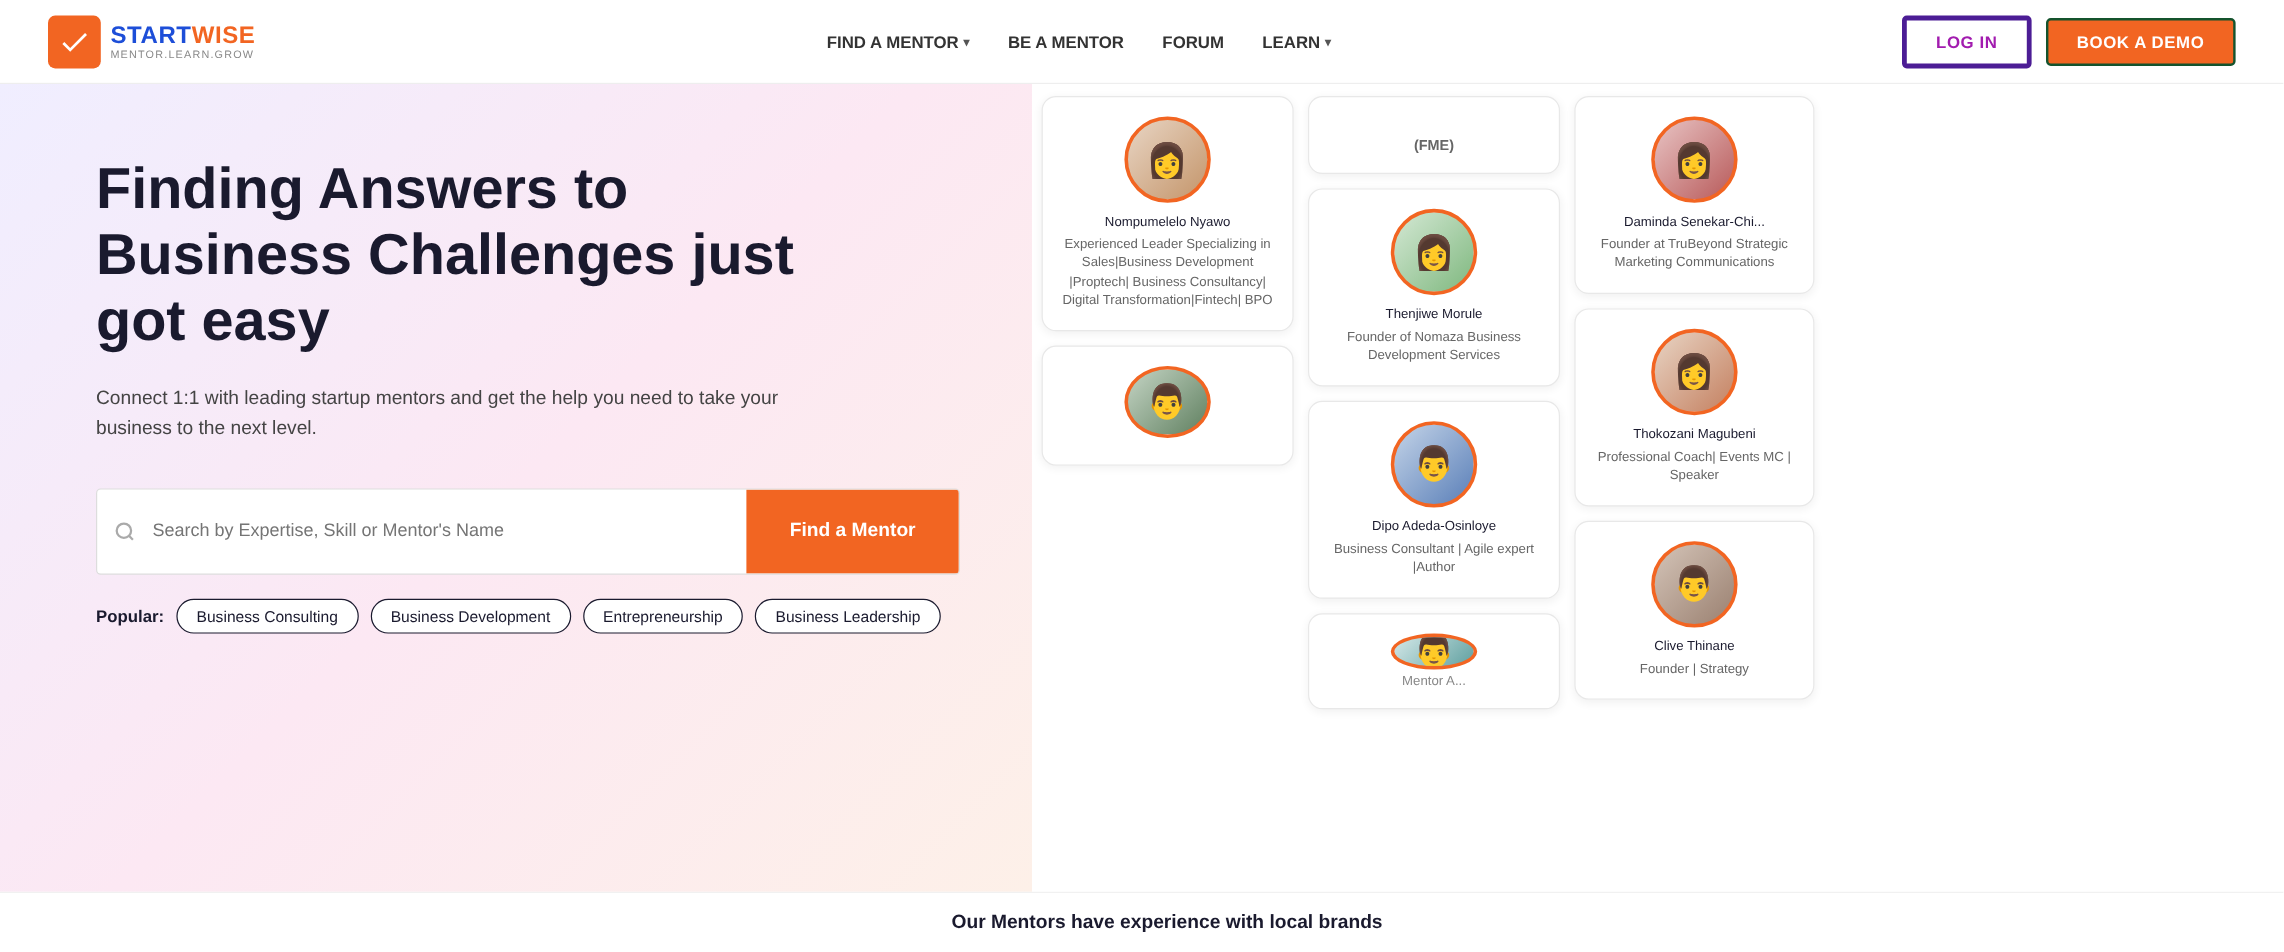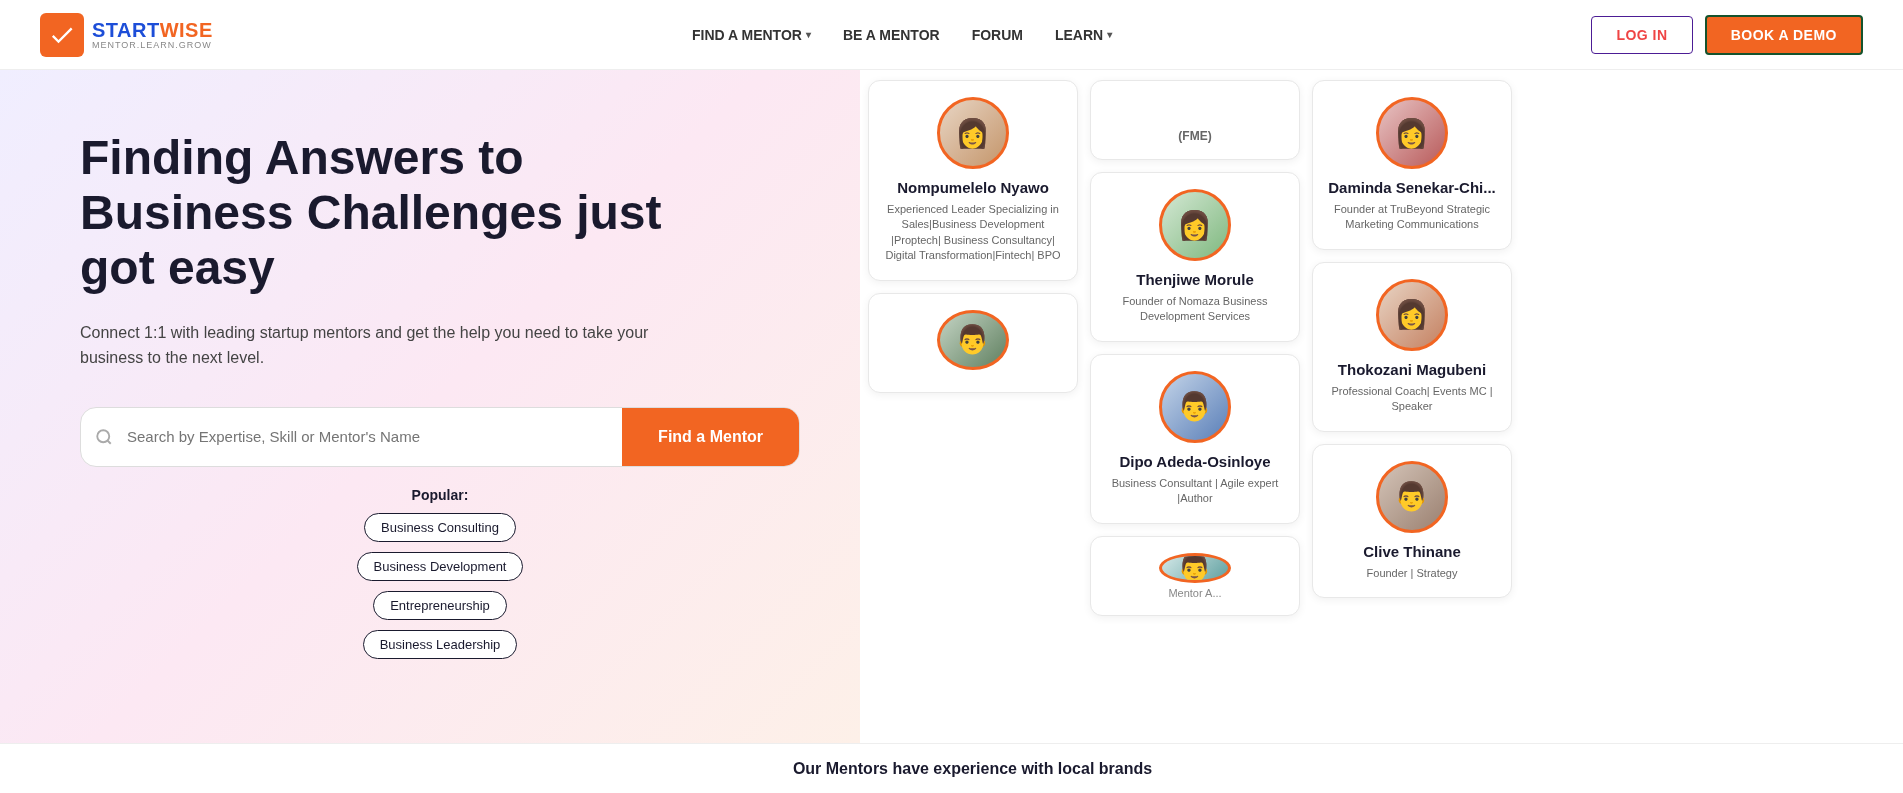--- a/index.html
+++ b/index.html
@@ -72,24 +72,24 @@
       font-size: 10px;
       color: #555;
     }
     .header-actions {
       display: flex;
       align-items: center;
       gap: 12px;
     }
     .btn-login {
       padding: 10px 24px;
-      border: 1px solid #4c1d95;
+      border: 4px solid #4c1d95;
       border-radius: 4px;
       background: #fff;
-      color: #ef4444;
+      color: #a21caf;
       font-size: 14px;
       font-weight: 700;
       cursor: pointer;
       letter-spacing: 0.5px;
     }
     .btn-book {
       padding: 10px 24px;
       border: 2px solid #14532d;
       border-radius: 4px;
       background: #f26522;
@@ -129,23 +129,23 @@
       color: #444;
       line-height: 1.6;
       max-width: 580px;
       margin-bottom: 36px;
     }
 
     
     .search-bar {
       display: flex;
       max-width: 720px;
-      height: 60px;
+      height: 72px;
       border: 1.5px solid #ddd;
-      border-radius: 16px;
+      border-radius: 4px;
       background: #fff;
       overflow: hidden;
       margin-bottom: 20px;
     }
     .search-icon-wrap {
       display: flex;
       align-items: center;
       padding: 0 14px;
       color: #aaa;
     }
@@ -167,21 +167,20 @@
       cursor: pointer;
       white-space: nowrap;
     }
 
     
     .popular-row {
       display: flex;
       align-items: center;
       gap: 10px;
       flex-wrap: wrap;
-      flex-direction: column;
     }
     .popular-label {
       font-size: 14px;
       font-weight: 700;
       color: #1a1a2e;
     }
     .tag {
       padding: 6px 16px;
       border: 1.5px solid #1a1a2e;
       border-radius: 20px;
@@ -232,22 +231,22 @@
       border: 3px solid #f26522;
       overflow: hidden;
       margin-bottom: 10px;
       background: #ddd;
       display: flex;
       align-items: center;
       justify-content: center;
       font-size: 28px;
     }
     .mentor-name {
-      font-size: 15px;
-      font-weight: 700;
+      font-size: 11px;
+      font-weight: 400;
       color: #1a1a2e;
       margin-bottom: 6px;
     }
     .mentor-desc {
       font-size: 11px;
       color: #666;
       line-height: 1.4;
     }
 
     
@@ -354,21 +353,21 @@
         <div class="mentor-desc">Experienced Leader Specializing in Sales|Business Development |Proptech| Business Consultancy| Digital Transformation|Fintech| BPO</div>
       </div>
 
       <div class="mentor-card" style="height:100px; overflow:hidden;">
         <div class="mentor-avatar av-bottom1" style="margin-bottom:6px;">👨</div>
       </div>
     </div>
 
     <div class="mentor-col">
 
-      <div class="mentor-card" style="height:80px; overflow:hidden; justify-content:flex-end;">
+      <div class="mentor-card" style="height:65px; overflow:hidden; justify-content:flex-end;">
         <div style="font-size:12px;color:#666;font-weight:600;">(FME)</div>
       </div>
       <div class="mentor-card">
         <div class="mentor-avatar av-morule">👩</div>
         <div class="mentor-name">Thenjiwe Morule</div>
         <div class="mentor-desc">Founder of Nomaza Business Development Services</div>
       </div>
       <div class="mentor-card">
         <div class="mentor-avatar av-dipo">👨</div>
         <div class="mentor-name">Dipo Adeda-Osinloye</div>

